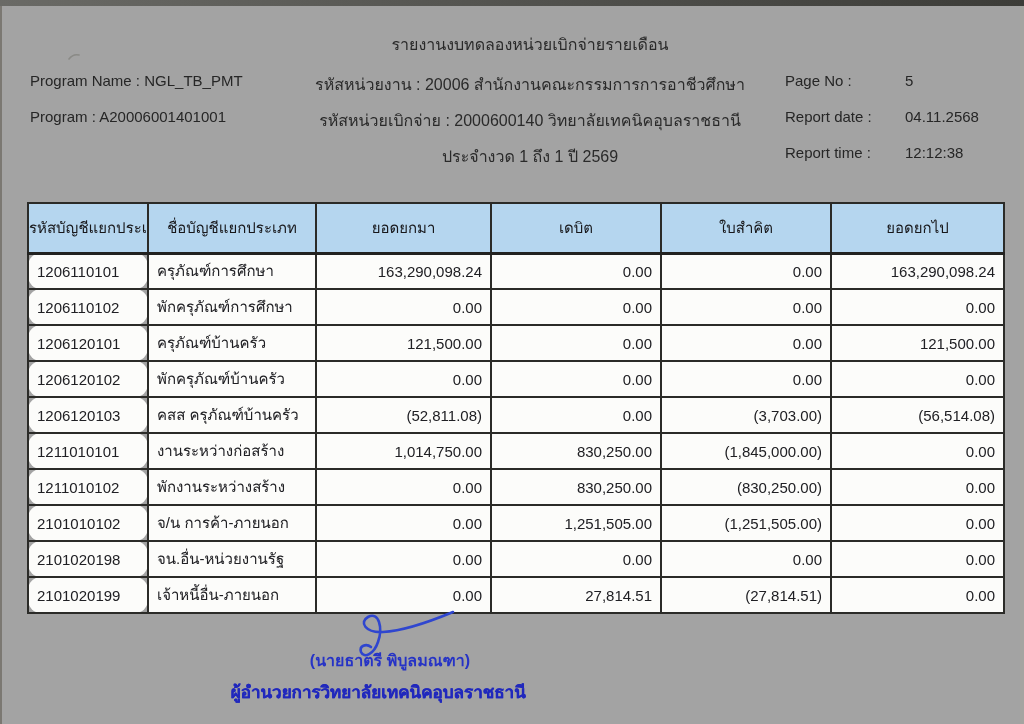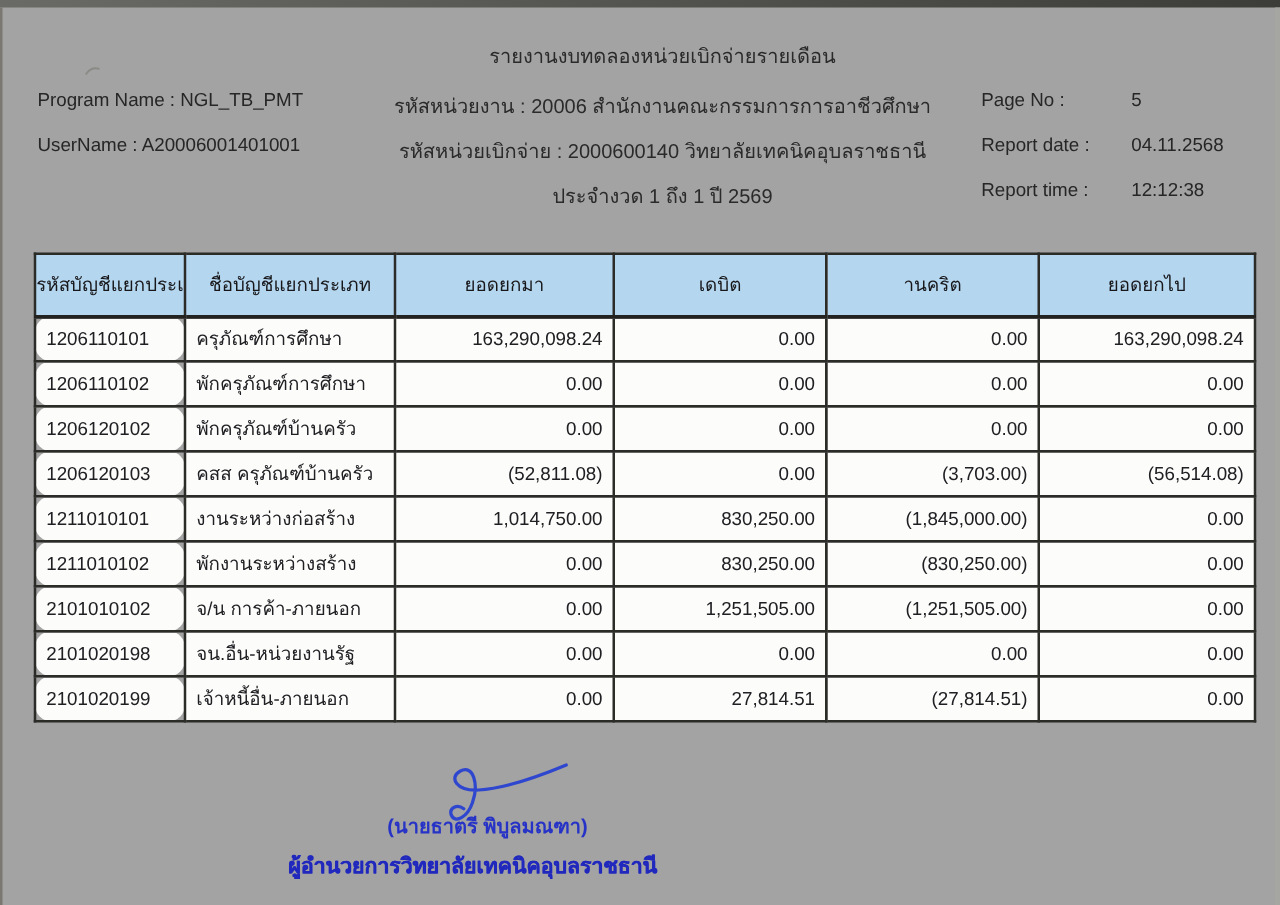--- a/index.html
+++ b/index.html
@@ -96,21 +96,21 @@
   <div class="scan-top"></div>
   <div class="scan-right"></div>
   <div class="scan-left"></div>
   <svg class="pen-speck" viewBox="0 0 18 14">
     <path d="M3 9 C6 5 9 4 13 5" stroke="#8a8a86" stroke-width="1.6" fill="none" stroke-linecap="round"></path>
   </svg>
 
   <div class="hdr-title">รายงานงบทดลองหน่วยเบิกจ่ายรายเดือน</div>
 
   <div class="hdr-left y1">Program Name : NGL_TB_PMT</div>
-  <div class="hdr-left y2">UserName : A20006001401001</div>
+  <div class="hdr-left y2">Program : A20006001401001</div>
 
   <div class="hdr-center y1">รหัสหน่วยงาน : 20006 สำนักงานคณะกรรมการการอาชีวศึกษา</div>
   <div class="hdr-center y2">รหัสหน่วยเบิกจ่าย : 2000600140 วิทยาลัยเทคนิคอุบลราชธานี</div>
   <div class="hdr-center y3">ประจำงวด 1 ถึง 1 ปี 2569</div>
 
   <div class="hdr-rlabel y1">Page No :</div>
   <div class="hdr-rvalue y1">5</div>
   <div class="hdr-rlabel y2">Report date :</div>
   <div class="hdr-rvalue y2">04.11.2568</div>
   <div class="hdr-rlabel y3">Report time :</div>
@@ -125,40 +125,48 @@
         <col class="w-debit">
           <col class="w-credit">
           <col class="w-carry">
       </colgroup>
       <thead>
         <tr>
           <th>รหัสบัญชีแยกประเภท</th>
           <th>ชื่อบัญชีแยกประเภท</th>
           <th>ยอดยกมา</th>
           <th>เดบิต</th>
-          <th>านคริต</th>
+          <th>ใบสำคิต</th>
           <th>ยอดยกไป</th>
         </tr>
       </thead>
       <tbody>
           <tr>
             <td class="col-code">1206110101</td>
             <td class="col-name">ครุภัณฑ์การศึกษา</td>
             <td class="col-begin">163,290,098.24</td>
             <td class="col-debit">0.00</td>
             <td class="col-credit">0.00</td>
             <td class="col-carry">163,290,098.24</td>
           </tr>
           <tr>
             <td class="col-code">1206110102</td>
             <td class="col-name">พักครุภัณฑ์การศึกษา</td>
             <td class="col-begin">0.00</td>
             <td class="col-debit">0.00</td>
             <td class="col-credit">0.00</td>
             <td class="col-carry">0.00</td>
+          </tr>
+          <tr>
+            <td class="col-code">1206120101</td>
+            <td class="col-name">ครุภัณฑ์บ้านครัว</td>
+            <td class="col-begin">121,500.00</td>
+            <td class="col-debit">0.00</td>
+            <td class="col-credit">0.00</td>
+            <td class="col-carry">121,500.00</td>
           </tr>
           <tr>
             <td class="col-code">1206120102</td>
             <td class="col-name">พักครุภัณฑ์บ้านครัว</td>
             <td class="col-begin">0.00</td>
             <td class="col-debit">0.00</td>
             <td class="col-credit">0.00</td>
             <td class="col-carry">0.00</td>
           </tr>
           <tr>

